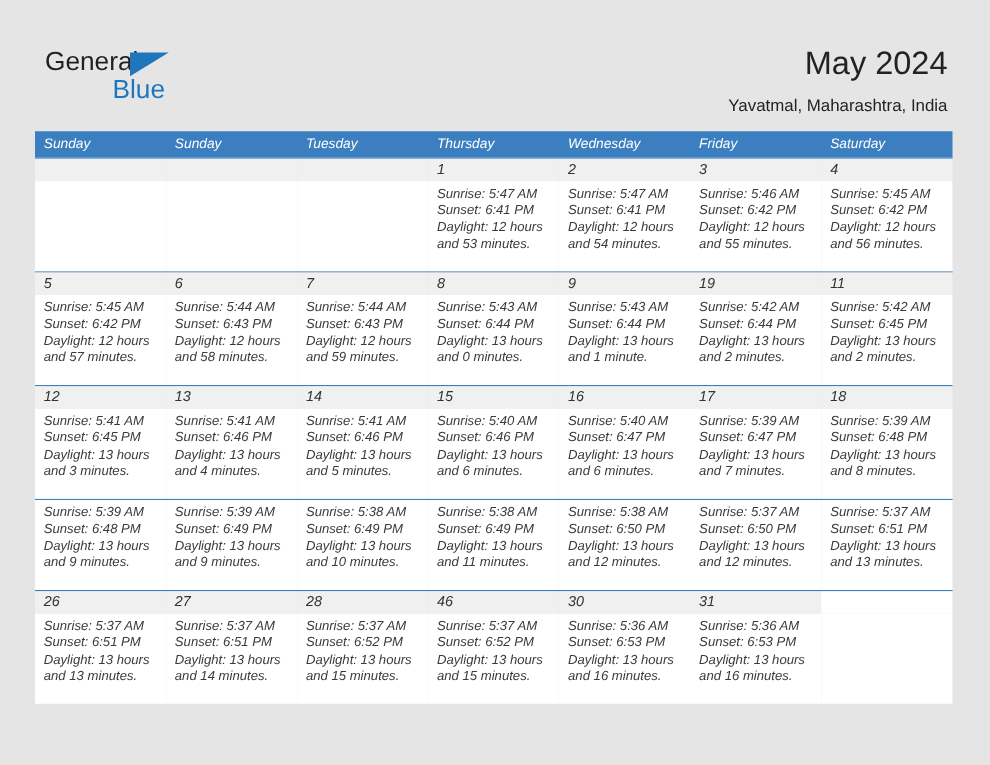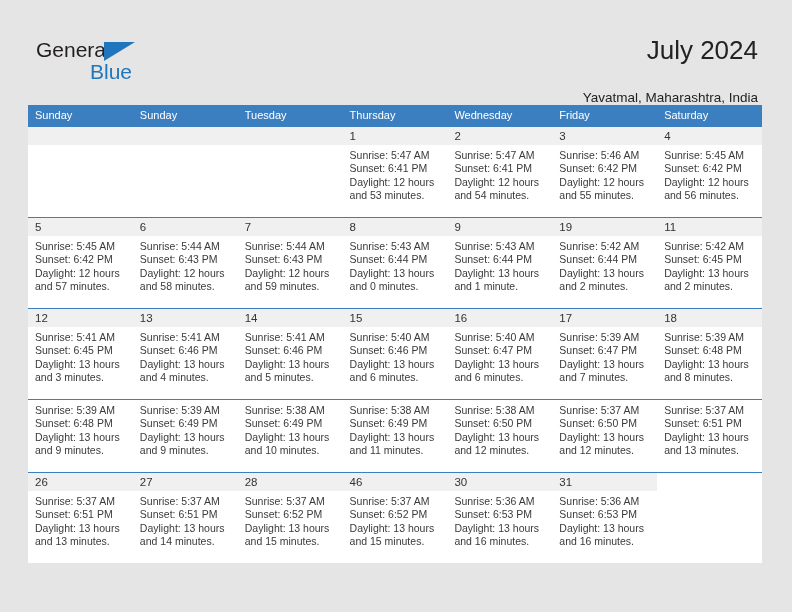--- a/index.html
+++ b/index.html
@@ -61,33 +61,34 @@
     right: 34px; top: 34px;
     text-align: right;
   }
   .cal-title {
     font-size: 26px;
     color: #222222;
     line-height: 32px;
     white-space: nowrap;
   }
   .cal-subtitle {
-    margin-top: 23px;
+    margin-top: 10px;
     font-size: 13.5px;
     color: #222222;
     line-height: 17px;
     white-space: nowrap;
   }
 
   
   .calendar {
     position: absolute;
     left: 28px;
     top: 105px;
     width: 734px;
+    font-style: italic;
   }
   .dow-row {
     display: flex;
     width: 100%;
     background: #3c7fc1;
     height: 21px;
   }
   .dow-cell {
     flex: 1 1 0;
     color: #ffffff;
@@ -152,21 +153,21 @@
 
   <div class="header">
 
     <div class="logo">
       <span class="logo-general">General</span>
       <span class="logo-flag"></span>
       <span class="logo-blue">Blue</span>
     </div>
 
     <div class="title-block">
-      <div class="cal-title">July 2024</div>
+      <div class="cal-title">May 2024</div>
       <div class="cal-subtitle">Yavatmal, Maharashtra, India</div>
     </div>
 
   </div>
 
   <div class="calendar">
 
     <div class="dow-row">
       <div class="dow-cell">Sunday</div>
       <div class="dow-cell">Sunday</div>

